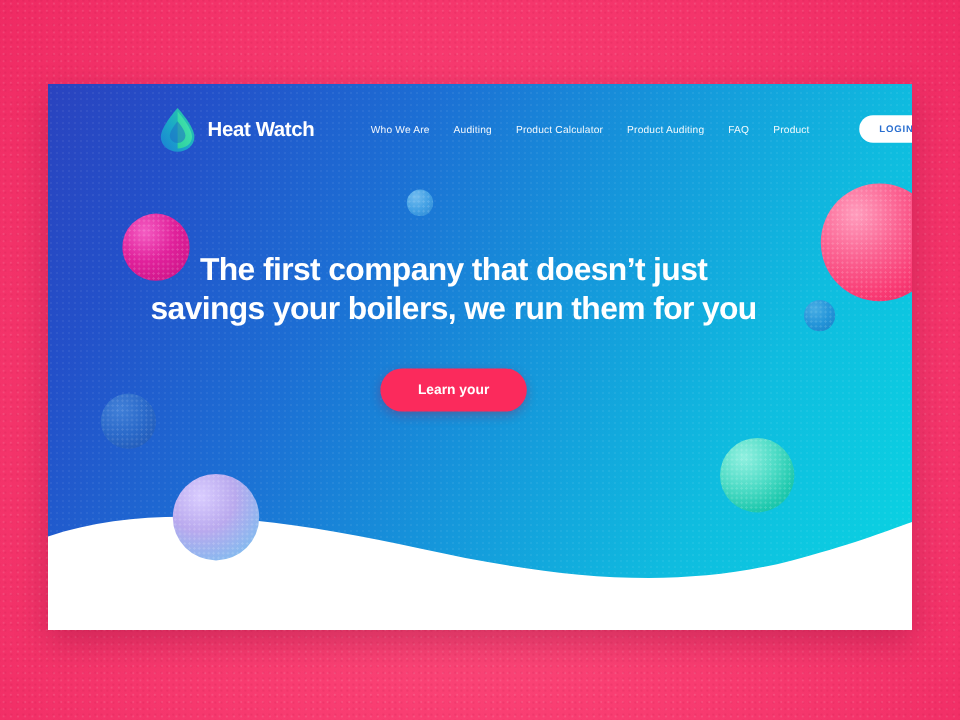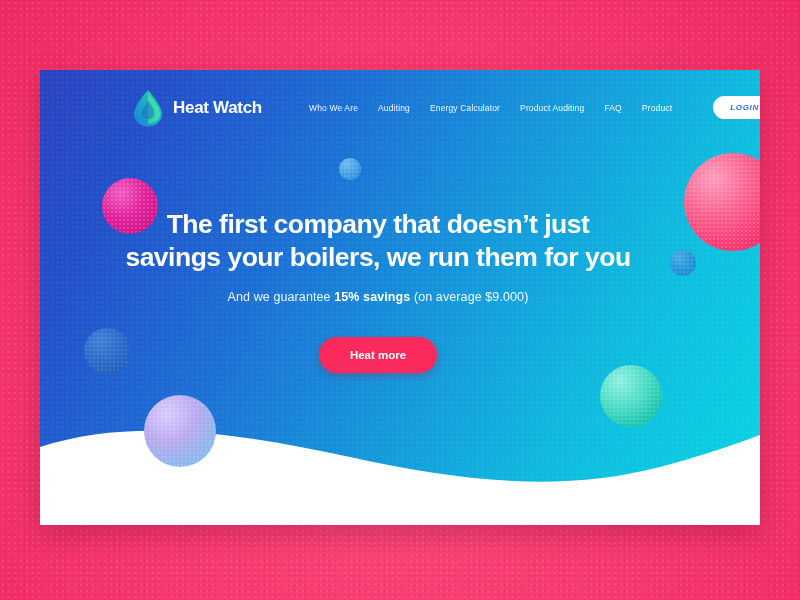--- a/index.html
+++ b/index.html
@@ -98,21 +98,20 @@
     font-size:8.5px; letter-spacing:0.15px; white-space:nowrap;
     cursor:pointer;
   }
   #login-button {
     margin-left:21px;
     background:#ffffff; color:#2a6fd0;
     font-size:8px; font-weight:bold; letter-spacing:0.7px;
     padding:7px 17px; border-radius:20px; border:none;
     cursor:pointer; white-space:nowrap;
     font-family:"Liberation Sans", sans-serif;
-    font-style:italic;
   }
 
   
   #hero-copy {
     position:absolute; left:0; top:138px; width:676px;
     text-align:center; z-index:25;
   }
   #headline {
     color:#ffffff; font-weight:bold;
     font-size:26.5px; line-height:1.24;
@@ -194,31 +193,30 @@
           <path d="M16,1 C16,1 30,16.5 30,25 C30,32.2 23.7,37.5 16,37.5 C8.3,37.5 2,32.2 2,25 C2,16.5 16,1 16,1 Z" fill="url(#dropOuter)"></path>
           <path d="M16,4 C16,4 28,17.5 28,25 C28,30.6 22.8,34.8 16,34.8 L16,4 Z" fill="url(#dropInner)" opacity="0.92"></path>
           <path d="M16,12 C16,12 22.5,19.5 22.5,24 C22.5,27.6 19.6,30.2 16,30.2 C12.4,30.2 9.5,27.6 9.5,24 C9.5,19.5 16,12 16,12 Z" fill="#1e6fc4" opacity="0.55"></path>
         </svg>
         <span id="brand-name">Heat Watch</span>
       </div>
 
       <nav id="nav-links">
         <span class="nav-link">Who We Are</span>
         <span class="nav-link">Auditing</span>
-        <span class="nav-link">Energy Calculator</span>
+        <span class="nav-link">Product Calculator</span>
         <span class="nav-link">Product Auditing</span>
         <span class="nav-link">FAQ</span>
         <span class="nav-link">Product</span>
         <button id="login-button">LOGIN</button>
       </nav>
     </div>
 
     <div id="hero-copy">
       <h1 id="headline">
         <span class="hl-line">The first company that doesn’t just</span>
         <span class="hl-line">savings your boilers, we run them for you</span>
       </h1>
-      <p id="subheadline"><span>And we guarantee </span><b>15% savings</b><span> (on average $9.000)</span></p>
-      <button id="cta-button">Heat more</button>
+      <button id="cta-button">Learn your</button>
     </div>
 
   </div>
 </div>
 
 </body></html>

